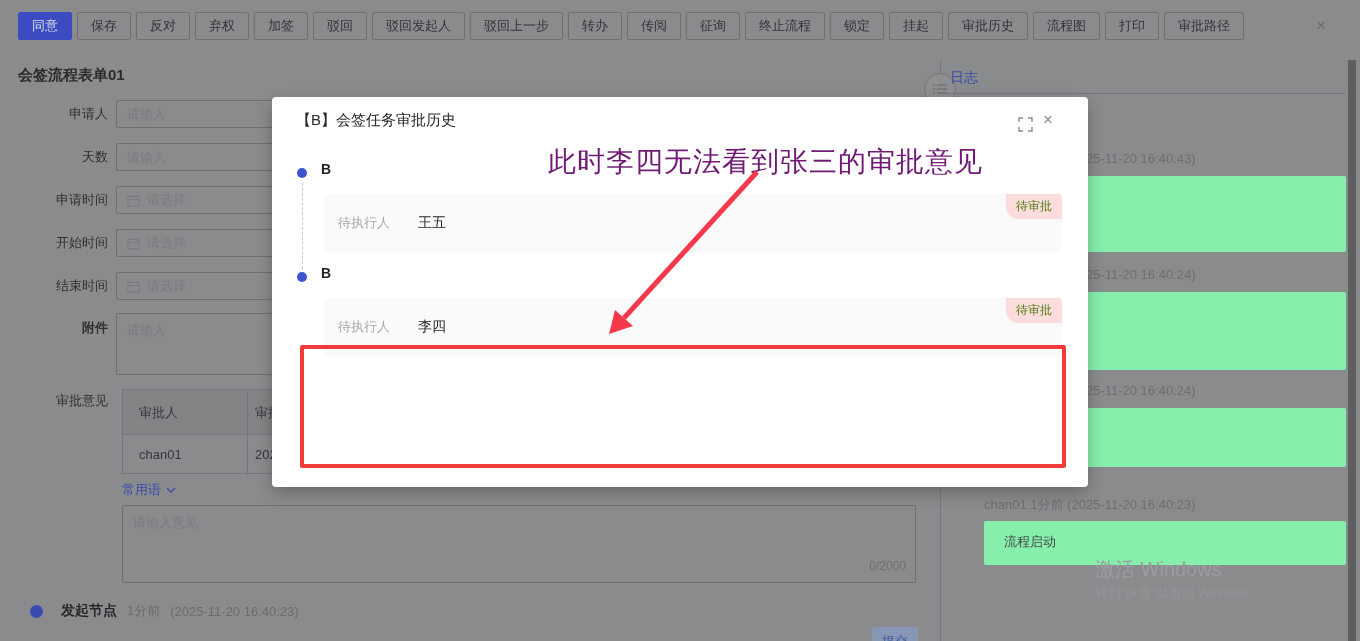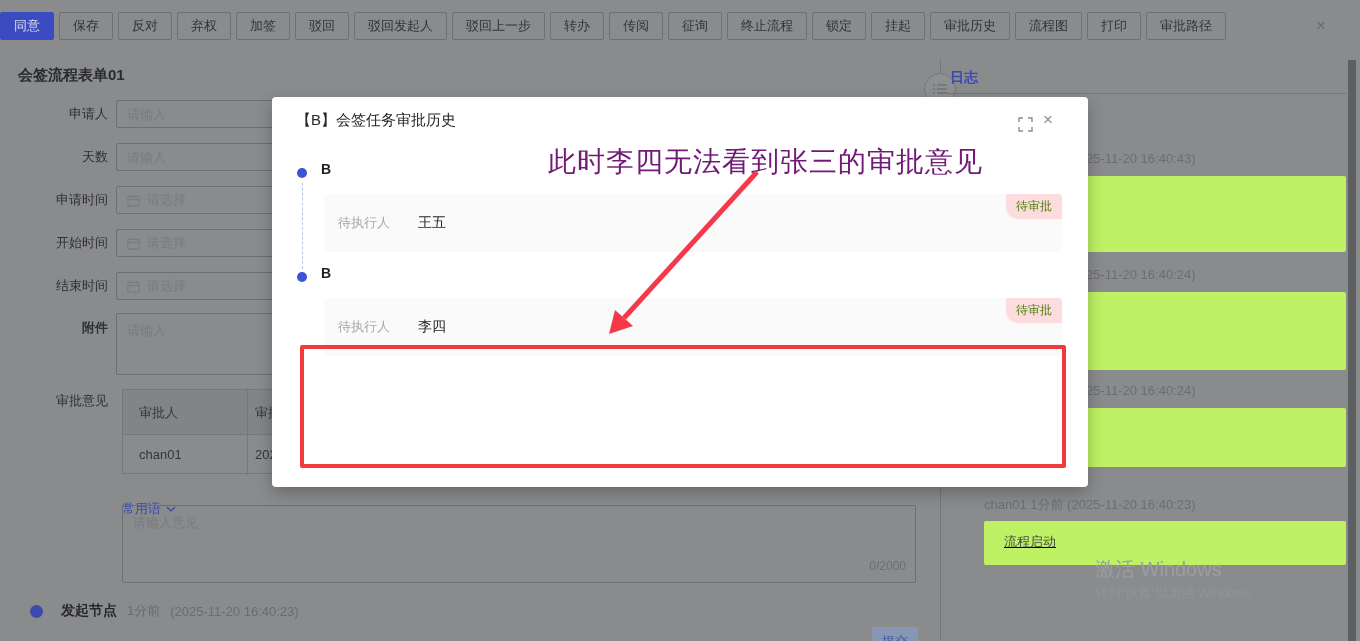--- a/index.html
+++ b/index.html
@@ -4,21 +4,21 @@
 <style>
   html,body{margin:0;padding:0;}
   #page{position:relative;width:1360px;height:641px;overflow:hidden;
         background:#8a8b8d;font-family:"Liberation Sans","DejaVu Sans",sans-serif;}
   .abs{position:absolute;}
   
   .btn{height:28px;padding:0 13px;border:1px solid #6f7072;border-radius:2px;
        background:transparent;color:#333437;font-size:13px;line-height:26px;white-space:nowrap;
        font-family:inherit;}
   .btn.primary{background:#3b4cc2;border-color:#3b4cc2;color:#d9dce6;}
-  #toolbar{left:0;top:0;width:1360px;height:52px;display:flex;align-items:center;gap:5px;padding-left:0;box-sizing:border-box;}
+  #toolbar{left:0;top:0;width:1360px;height:52px;display:flex;align-items:center;gap:5px;padding-left:18px;box-sizing:border-box;}
   .x-close{color:#6a6b6d;font-size:17px;line-height:17px;}
   .form-title{left:18px;top:66px;font-size:15px;font-weight:bold;color:#2a2b2d;}
   .flabel{width:100px;text-align:right;font-size:13px;color:#2f3032;}
   .lrow{display:flex;gap:8px;align-items:center;}
   .ipt{height:28px;width:250px;border:1px solid #6e6f71;border-radius:2px;background:transparent;
        box-sizing:border-box;padding:0 10px;font-size:13px;color:#313234;font-family:inherit;}
   .ipt::placeholder,.ta::placeholder{color:#7a7b7e;opacity:1;}
   .datef{height:28px;width:250px;border:1px solid #6e6f71;border-radius:2px;box-sizing:border-box;
          display:flex;align-items:center;gap:7px;padding:0 10px;}
   .ph{font-size:13px;color:#7a7b7e;}
@@ -28,23 +28,23 @@
   .tbl .hd{background:#838486;border-bottom:1px solid #76777a;}
   .cell{position:absolute;font-size:13px;color:#35363a;white-space:nowrap;}
   .vline{background:#76777a;}
   .link{color:#3a4aad;font-size:13px;display:flex;align-items:center;gap:5px;}
   .counter{font-size:12px;color:#6d6e70;}
   .startdot{width:13px;height:13px;border-radius:50%;background:#3a4ab0;}
   .gtime{font-size:13px;color:#6b6c6e;}
   .submit{background:#8796b4;color:#324d9e;border:none;border-radius:2px;font-size:13px;
           height:30px;width:46px;font-family:inherit;}
   
-  .logtab{font-size:14px;color:#3a4aad;font-weight:bold;}
+  .logtab{font-size:14px;color:#3a4aad;}
   .loghdr{font-size:13px;color:#6d6e70;white-space:nowrap;}
-  .logcard{background:#bef264;border-radius:2px;text-decoration:underline;}
+  .logcard{background:#86efac;border-radius:2px;}
   .logtxt{font-size:13px;color:#48494b;padding:12px 20px;}
   .circle{width:32px;height:32px;border-radius:50%;border:1px solid #76777a;background:#8e8f90;
           display:flex;align-items:center;justify-content:center;box-sizing:border-box;}
   
   #modal{left:272px;top:97px;width:816px;height:390px;background:#ffffff;border-radius:4px;
          box-shadow:0 6px 16px rgba(0,0,0,.25);}
   .m-title{left:24px;top:14px;font-size:15px;color:#262626;}
   .m-ico{color:#8c8c8c;}
   .tdot{width:10px;height:10px;border-radius:50%;background:#3d53d2;}
   .tlabel{font-size:14px;font-weight:600;color:#1f1f1f;}
@@ -148,21 +148,21 @@
   <div class="abs flabel" style="left:8px;top:392px;">审批意见</div>
   <div class="abs tbl" style="left:122px;top:389px;width:300px;height:85px;">
     <div class="hd abs" style="left:0;top:0;width:100%;height:44px;"></div>
     <div class="abs vline" style="left:124px;top:0;width:1px;height:85px;"></div>
     <div class="cell" style="left:16px;top:14px;">审批人</div>
     <div class="cell" style="left:132px;top:14px;">审批时间</div>
     <div class="cell" style="left:16px;top:57px;">chan01</div>
     <div class="cell" style="left:132px;top:57px;">2025-11-20 16:40:24</div>
   </div>
 
-  <div class="abs link" style="left:122px;top:500px;">
+  <div class="abs link" style="left:122px;top:481px;">
     <span>常用语</span>
     <svg width="10" height="6" viewBox="0 0 10 6">
         <path d="M1 1l4 4 4-4" stroke="#3a4aad" fill="none" stroke-width="1.3"></path>
       </svg>
   </div>
 
   <div class="abs" style="left:122px;top:505px;width:794px;height:78px;">
     <textarea class="ta" style="width: 100%; height: 100%;" placeholder="请输入意见"></textarea>
     <span class="abs counter" style="right:10px;bottom:10px;">0/2000</span>
   </div>

